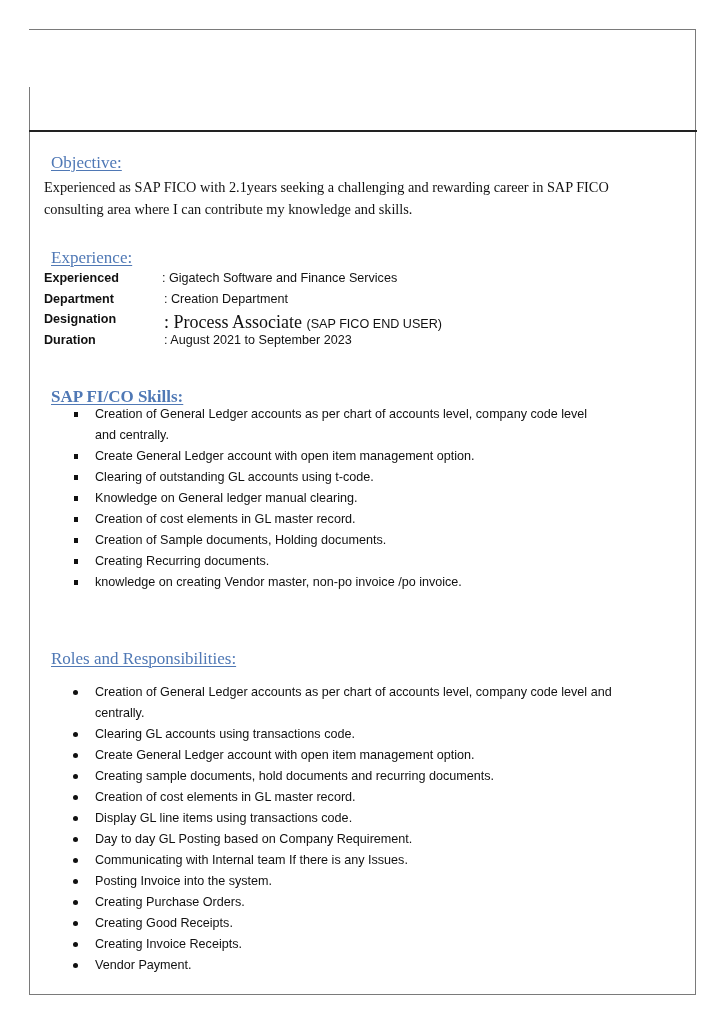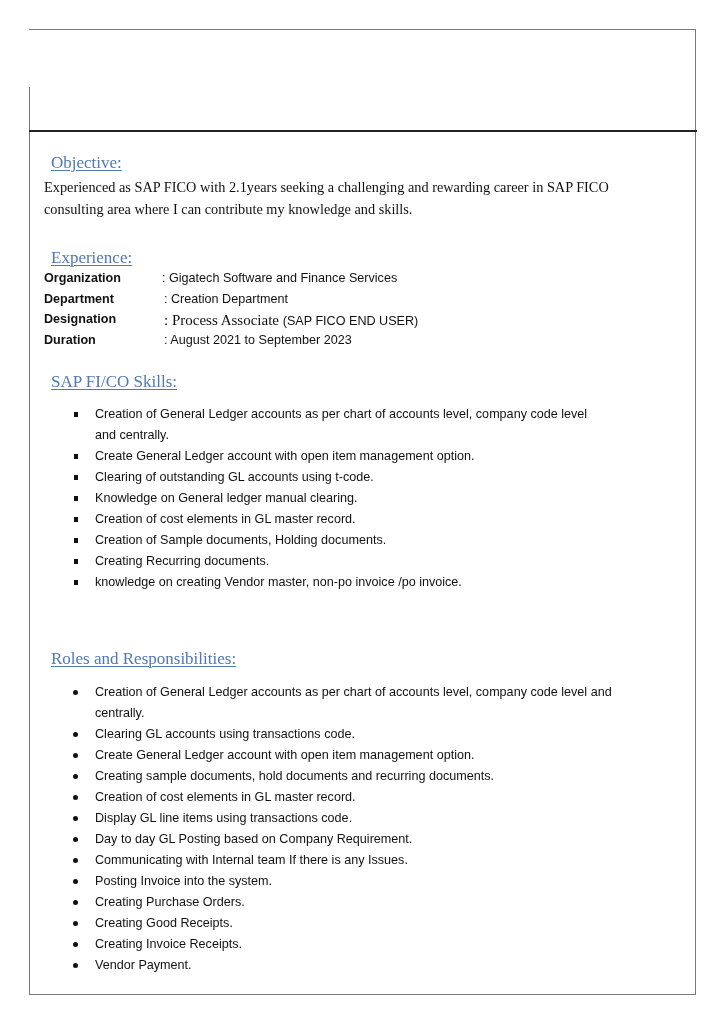--- a/index.html
+++ b/index.html
@@ -24,21 +24,21 @@
   }
   .serif-para {
     position: absolute; left: 44px; width: 640px;
     font-family: "Liberation Serif", serif; font-size: 14.3px; line-height: 22px; color: #111;
   }
 
   .exp-table { position: absolute; left: 44px; top: 271px; font-family: "Liberation Sans", sans-serif; font-size: 12.6px; color: #111; }
   .exp-row { height: 20.5px; position: relative; white-space: nowrap; }
   .exp-label { position: absolute; left: 0; font-weight: bold; }
   .exp-value { position: absolute; left: 118px; }
-  .exp-value .serif { font-family: "Liberation Serif", serif; font-size: 15px; }
+  .exp-value .serif { font-family: "Liberation Serif", serif; font-size: 18px; }
 
   .list { position: absolute; left: 66px; margin: 8px; padding: 0; list-style: none;
     font-family: "Liberation Sans", sans-serif; font-size: 12.6px; color: #111; line-height: 21px; }
   .list li { position: relative; padding-left: 21px; white-space: nowrap; }
   .list.square li .bullet { position: absolute; left: 0; top: 8px; width: 4px; height: 5px; background: #111; }
   .list.round li .bullet { position: absolute; left: -1px; top: 8px; width: 5px; height: 5px; border-radius: 50%; background: #111; }
 </style>
 </head>
 <body>
 
@@ -52,38 +52,38 @@
 
   <h2 class="heading" style="top:145px;">Objective:</h2>
   <div class="serif-para" style="top:176px;">
     <div>Experienced as SAP FICO with 2.1years seeking a challenging and rewarding career in SAP FICO</div>
     <div>consulting area where I can contribute my knowledge and skills.</div>
   </div>
 
   <h2 class="heading" style="top:240px;">Experience:</h2>
   <div class="exp-table">
     <div class="exp-row">
-      <span class="exp-label">Organization</span>
+      <span class="exp-label">Experienced</span>
       <span class="exp-value">: Gigatech Software and Finance Services</span>
     </div>
     <div class="exp-row">
       <span class="exp-label">Department</span>
       <span class="exp-value" style="left:120px;">: Creation Department</span>
     </div>
     <div class="exp-row">
       <span class="exp-label">Designation</span>
       <span class="exp-value" style="left:120px;"><span class="serif">: Process Associate </span><span>(SAP FICO END USER)</span></span>
     </div>
     <div class="exp-row">
       <span class="exp-label">Duration</span>
       <span class="exp-value" style="left:120px;">: August 2021 to September 2023</span>
     </div>
   </div>
 
-  <h2 class="heading" style="top:364px;">SAP FI/CO Skills:</h2>
+  <h2 class="heading" style="top:379px;font-weight:bold;">SAP FI/CO Skills:</h2>
   <ul class="list square" style="top:396px;">
     <li><span class="bullet"></span><span>Creation of General Ledger accounts as per chart of accounts level, company code level</span><br><span>and centrally.</span></li>
     <li><span class="bullet"></span><span>Create General Ledger account with open item management option.</span></li>
     <li><span class="bullet"></span><span>Clearing of outstanding GL accounts using t-code.</span></li>
     <li><span class="bullet"></span><span>Knowledge on General ledger manual clearing.</span></li>
     <li><span class="bullet"></span><span>Creation of cost elements in GL master record.</span></li>
     <li><span class="bullet"></span><span>Creation of Sample documents, Holding documents.</span></li>
     <li><span class="bullet"></span></li>
     <li><span class="bullet"></span><span>Creating Recurring documents.</span></li>
     <li><span class="bullet"></span><span>knowledge on creating Vendor master, non-po invoice /po invoice.</span></li>

